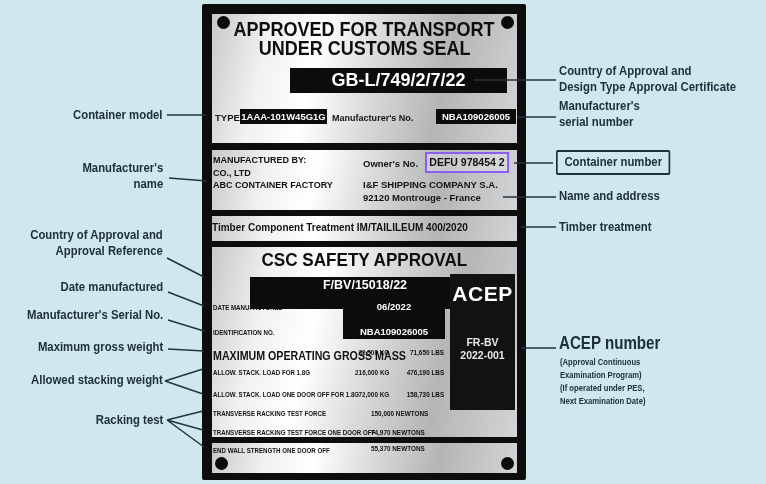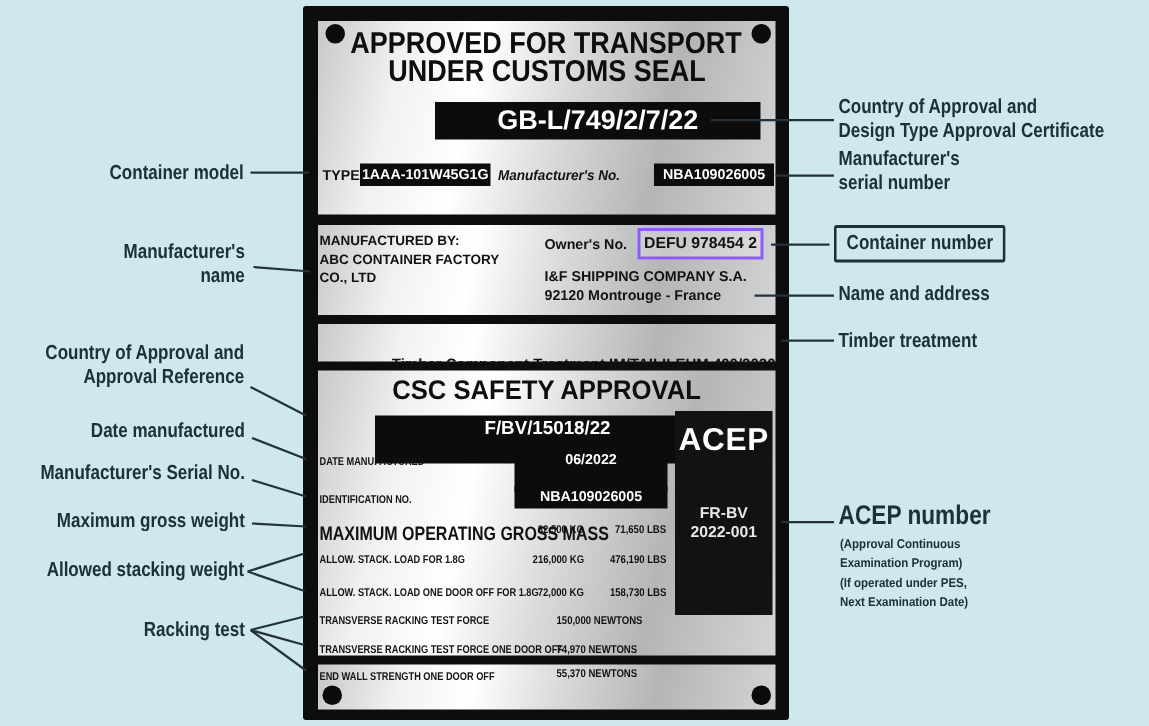--- a/index.html
+++ b/index.html
@@ -13,21 +13,21 @@
   .sec-a { top:14px;  height:129px; }
   .sec-b { top:150px; height:60px;  }
   .sec-c { top:216px; height:25px;  }
   .sec-d { top:247px; height:190px; }
   .sec-e { top:443px; height:30px;  }
 
   .screw { position:absolute; width:13px; height:13px; border-radius:50%; background:#0b0b0b; }
 
   .pt { position:absolute; font-weight:700; color:#121212; white-space:nowrap; }
   .cond { display:inline-block; transform:scaleX(.82); transform-origin:0 50%; white-space:nowrap; }
-  .center { text-align:right;margin-top:16px; }
+  .center { text-align:left; }
 
   .bigtitle { position:absolute; left:212px; width:305px; text-align:center; font-weight:700; color:#0e0e0e; font-size:20px; }
   .bigtitle > span { display:inline-block; transform:scaleX(.9); white-space:nowrap; }
 
   .bar { position:absolute; background:#0c0c0c; color:#ffffff; font-weight:700; text-align:center; white-space:nowrap;margin-left:35px; }
   .valbox { position:absolute; background:#0c0c0c; color:#ffffff; font-weight:700; text-align:center; white-space:nowrap; }
 
   .defu-box { position:absolute; left:425px; top:152px; width:84px; height:21px; border:2px solid #8b5cf6;
               font-weight:700; font-size:10.5px; line-height:17px; text-align:center; color:#111; background:rgba(255,255,255,.25); }
 
@@ -63,30 +63,30 @@
   <div class="plate-frame"></div>
 
   <div class="sec sec-a"></div>
   <div class="screw" style="left:217px; top:16px;"></div>
   <div class="screw" style="left:501px; top:16px;"></div>
   <div class="bigtitle" style="top:37px;"><span>UNDER CUSTOMS SEAL</span></div>
   <div class="bigtitle" style="top:18px;"><span>APPROVED FOR TRANSPORT</span></div>
   <div class="bar" style="left:255px; top:68px; width:217px; height:25px; font-size:18px; line-height:25px;">GB-L/749/2/7/22</div>
   <div class="pt" style="left:215px; top:110px; font-size:9.5px; line-height:15px;">TYPE</div>
   <div class="valbox" style="left:240px; top:109px; width:87px; height:15px; font-size:9.5px; line-height:15px;">1AAA-101W45G1G</div>
-  <div class="pt" style="left:332px; top:110px; font-size:9.5px; line-height:15px;font-style:italic;">
+  <div class="pt" style="left:332px; top:110px; font-size:9.5px; line-height:15px;">
     <span class="cond" style="transform:scaleX(.95);">Manufacturer's No.</span>
   </div>
   <div class="valbox" style="left:436px; top:109px; width:80px; height:15px; font-size:9.5px; line-height:15px;">NBA109026005</div>
 
   <div class="sec sec-b"></div>
   <div class="pt" style="left:213px; top:154px; font-size:9px; line-height:12.5px;">
     <span style="display:block;">MANUFACTURED BY:</span>
+    <span style="display:block;">CO., LTD</span>
     <span style="display:block;">ABC CONTAINER FACTORY</span>
-    <span style="display:block;">CO., LTD</span>
   </div>
   <div class="pt" style="left:363px; top:158px; font-size:9.5px;">Owner's No.</div>
   <div class="defu-box">DEFU 978454 2</div>
   <div class="pt" style="left:363px; top:179px; font-size:9.5px;">I&amp;F SHIPPING COMPANY S.A.</div>
   <div class="pt" style="left:363px; top:192px; font-size:9.5px;">92120 Montrouge - France</div>
 
   <div class="sec sec-c"></div>
   <div class="pt center" style="left:212px; top:222px; width:305px; font-size:10px;">Timber Component Treatment IM/TAILILEUM 400/2020</div>
 
   <div class="sec sec-d"></div>

